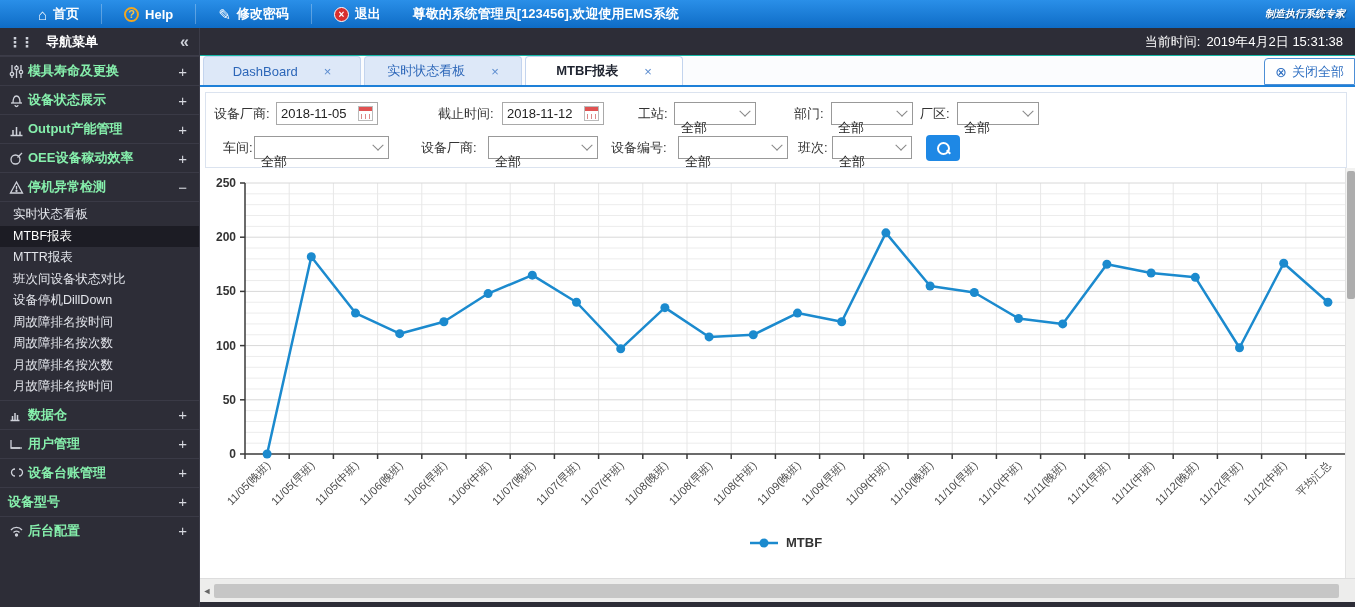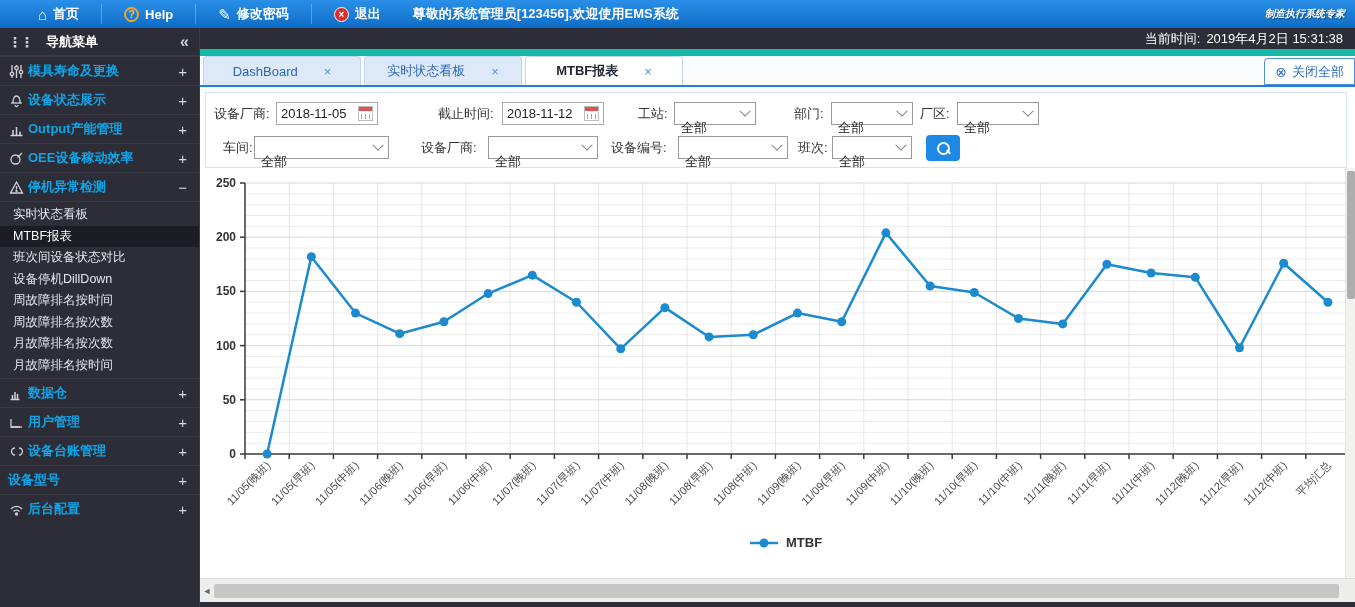--- a/index.html
+++ b/index.html
@@ -31,33 +31,33 @@
   .sb-head { height:28px; display:flex; align-items:center; padding:0 10px 0 8px;
              font-size:13px; font-weight:bold; color:#fff; border-bottom:1px solid #3c3c48; }
   .sb-grip { letter-spacing:-2px; font-size:14px; margin-right:10px; color:#cfd2da; }
   .sb-title { flex:1; padding-left:4px; }
   .sb-collapse { font-size:16px; color:#cfd2da; cursor:pointer; }
   .sb-group { height:29px; display:flex; align-items:center; padding:0 12px 0 6px;
               border-top:1px solid #3a3a46; font-size:13px; font-weight:bold; cursor:pointer; }
   .sb-group:first-of-type { border-top:none; }
   .sb-gicon { width:20px; display:flex; justify-content:center; margin-right:2px; }
   .sb-gicon svg { display:block; }
-  .sb-glabel { flex:1; color:#0ea5e9; }
+  .sb-glabel { flex:1; color:#86efac; }
   .sb-gexp { font-size:15px; font-weight:normal; color:#d6d8df; }
   .sb-sub { border-top:1px solid #3a3a46; padding:2px 0; }
   .sb-subitem { height:21.5px; line-height:21.5px; padding-left:13px; font-size:12.5px;
                 color:#e4e6ec; cursor:pointer; }
   .sb-subitem.sel { background:#1c1c24; color:#ffffff; }
   .sb-group.noicon .sb-glabel { padding-left:2px; }
 
   
   .main { position:absolute; left:200px; top:28px; width:1155px; height:579px; }
   .timebar { position:absolute; left:0; top:0; width:1155px; height:28px; background:#2d2d37;
              color:#fff; font-size:13px; display:flex; align-items:center; justify-content:flex-end;
-             gap:6px; padding-right:12px; border-bottom:7px solid #14b8a6; }
+             gap:6px; padding-right:12px; border-bottom:1px solid #14b8a6; }
 
   
   .tabbar { position:absolute; left:0; top:28px; width:1155px; height:31px; background:#fbfcfe;
             border-bottom:2px solid #1e80d8; display:flex; align-items:flex-end; }
   .tab { width:158px; height:29px; margin-top:2px; display:flex; align-items:center; justify-content:center;
          gap:26px; font-size:13px; background:#dde8f8; color:#2c66b8; border:1px solid #c3d4ee;
          border-bottom:none; border-radius:4px 4px 0 0; margin-left:3px; cursor:pointer; }
   .tab.active { background:#ffffff; color:#1f2430; font-weight:bold; }
   .tab-x { font-size:13px; color:#5a8bcf; font-weight:normal; cursor:pointer; }
   .closeall { margin-left:auto; margin-right:0; height:27px; display:flex; align-items:center; gap:5px;
@@ -206,20 +206,21 @@
             </g>
           </svg>
       </span>
       <span class="sb-glabel">停机异常检测</span>
       <span class="sb-gexp">−</span>
     </div>
 
     <div class="sb-sub">
       <div class="sb-subitem">实时状态看板</div>
       <div class="sb-subitem sel">MTBF报表</div>
+      <div class="sb-subitem">MTTR报表</div>
       <div class="sb-subitem">班次间设备状态对比</div>
       <div class="sb-subitem">设备停机DillDown</div>
       <div class="sb-subitem">周故障排名按时间</div>
       <div class="sb-subitem">周故障排名按次数</div>
       <div class="sb-subitem">月故障排名按次数</div>
       <div class="sb-subitem">月故障排名按时间</div>
     </div>
 
     <div class="sb-group">
       <span class="sb-gicon">

